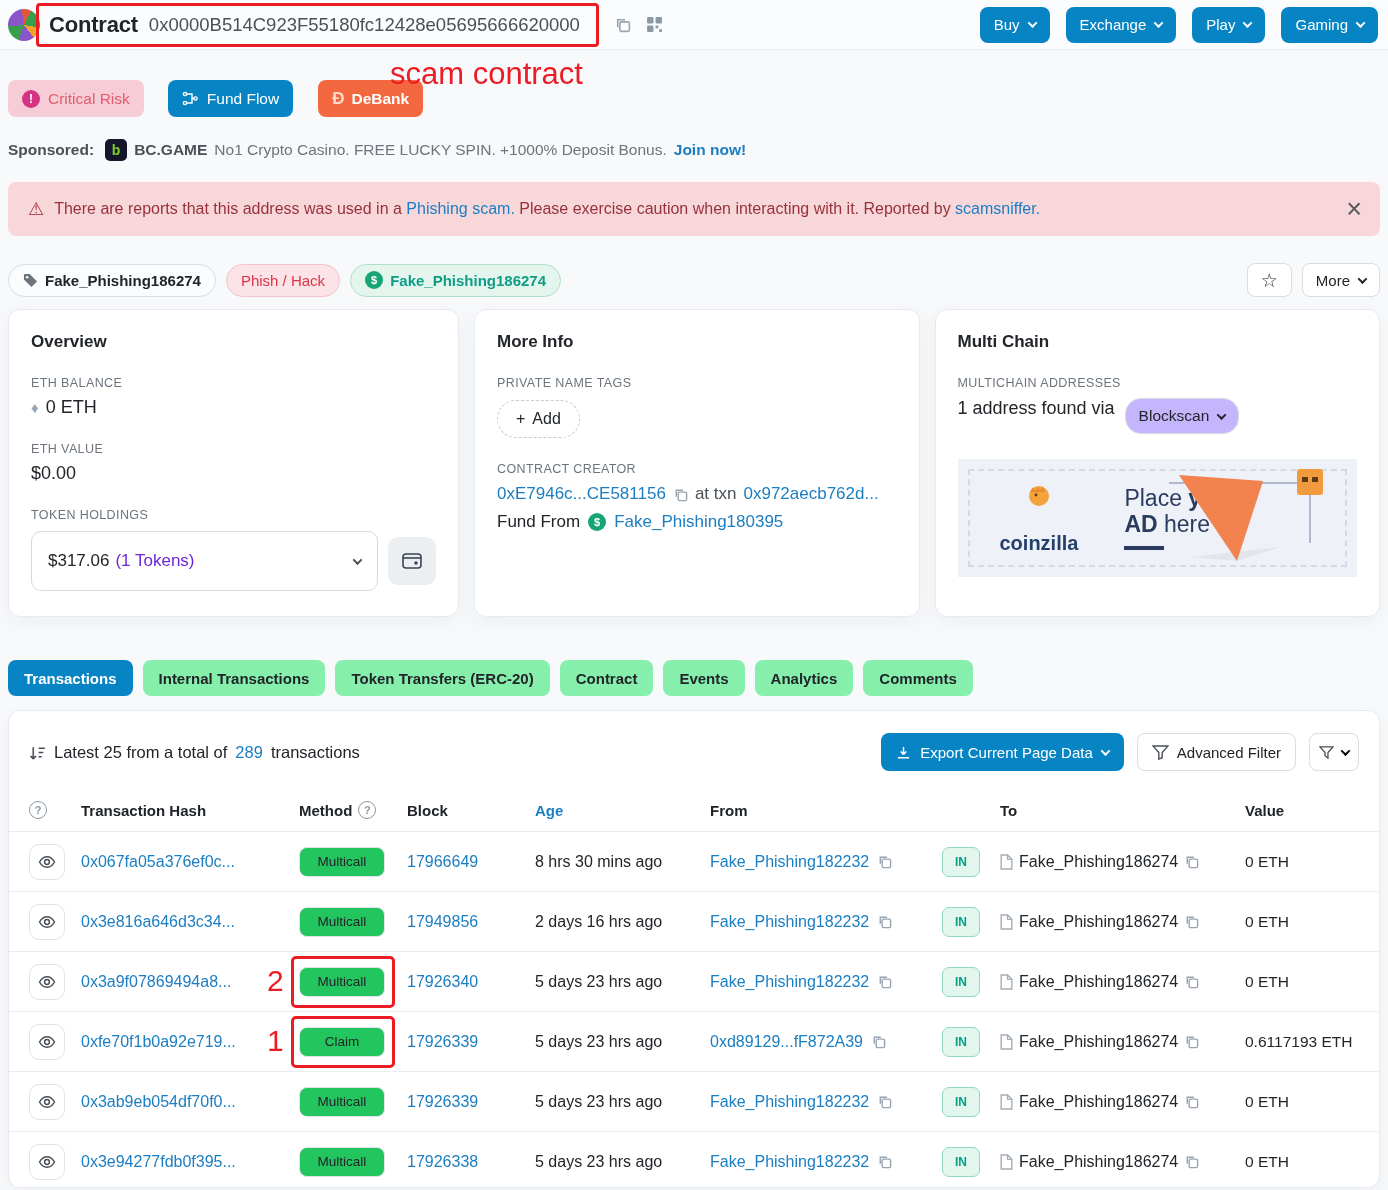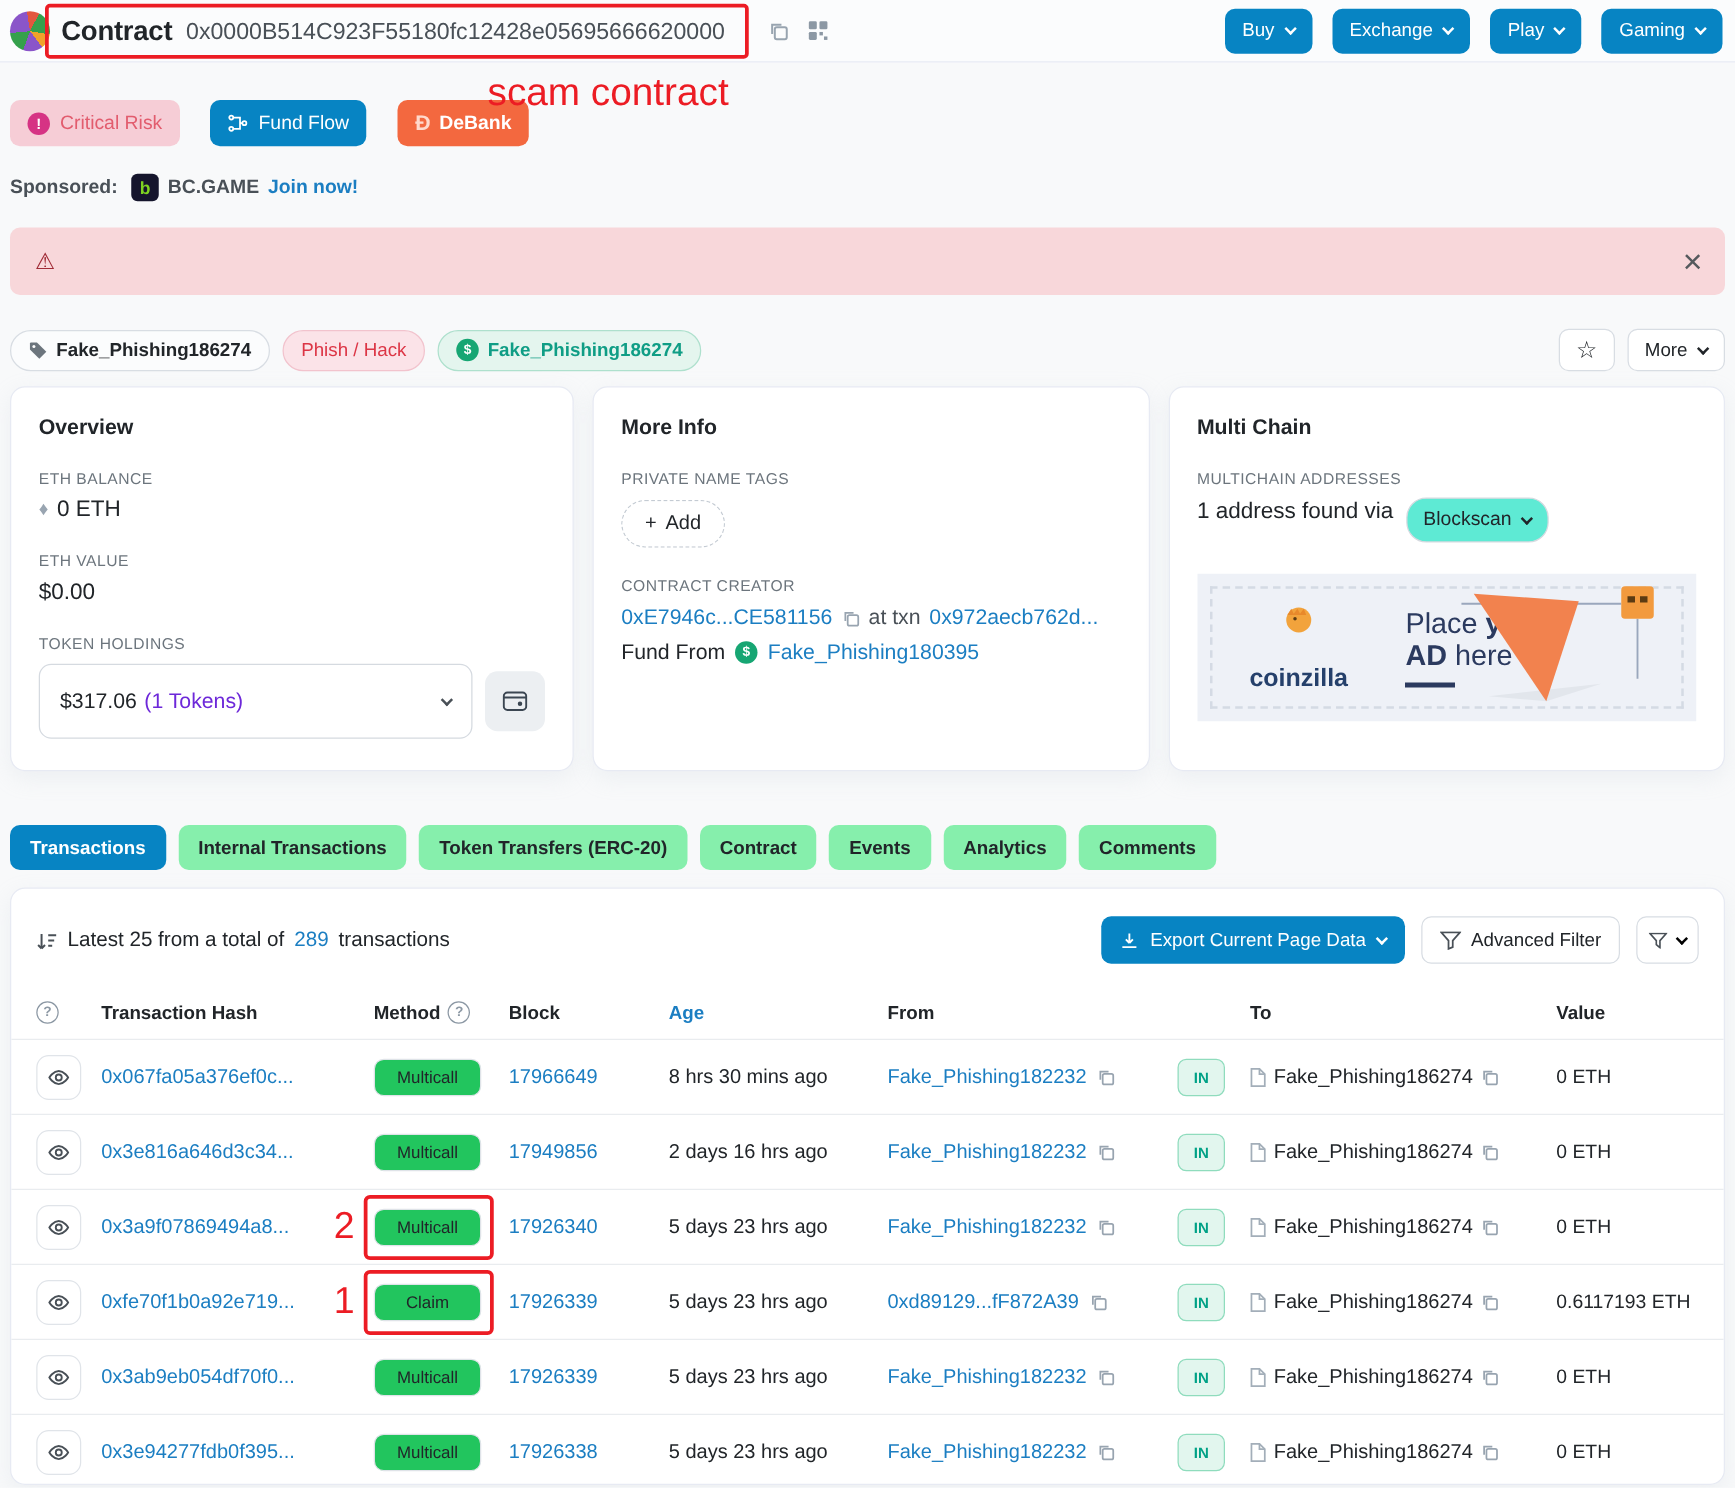--- a/index.html
+++ b/index.html
@@ -88,21 +88,21 @@
   .wallet-btn { width:48px; height:48px; border-radius:10px; background:#eceff2; border:none;
     display:inline-flex; align-items:center; justify-content:center; cursor:pointer; }
   .add-btn { margin-top:10px; display:inline-flex; align-items:center; gap:7px; height:38px;
     border:1px dashed #c4cbd3; border-radius:19px; padding:0 18px; font-size:16px; background:#fff;
     cursor:pointer; color:#212529; font-family:inherit; }
   .creator-line { margin-top:8px; font-size:17px; display:flex; align-items:center; gap:7px; white-space:nowrap; }
   .creator-line .gray { color:#495057; }
   .fund-line { margin-top:8px; font-size:17px; display:flex; align-items:center; gap:8px; }
   .mc-line { margin-top:8px; font-size:18px; display:flex; align-items:flex-start; gap:10px; }
   .bs-btn { display:inline-flex; align-items:center; gap:9px; height:36px; border:1px solid #d5dae0;
-    border-radius:16px; padding:0 13px; font-size:15.5px; background:#5eead4; cursor:pointer; color:#212529; font-family:inherit;}
+    border-radius:16px; padding:0 13px; font-size:15.5px; background:#c4b5fd; cursor:pointer; color:#212529; font-family:inherit;}
   .ad-banner { margin-top:25px; height:118px; background:#eef1f7; position:relative;
     display:flex; align-items:center; }
   .ad-banner::before { content:""; position:absolute; inset:10px; border:2px dashed #d4dae4; }
   .ad-logo { display:flex; align-items:center; gap:24px; margin-left:42px; position:relative;flex-direction:column; }
   .ad-brand { font-size:20px; font-weight:700; color:#25406b; }
   .ad-text { margin-left:46px; font-size:23px; color:#2b3a5f; line-height:1.12; position:relative; }
   .ad-text b { font-weight:700; }
   .ad-bar { width:40px; height:4px; background:#2b3a5f; margin-top:8px; }
   .ad-deco { position:absolute; right:18px; top:8px; }
 
@@ -215,25 +215,32 @@
     <button class="pill-db">
       <span class="db-ic">Ð</span>
       <span>DeBank</span>
     </button>
   </div>
 
   <div class="sponsored">
     <span class="lbl">Sponsored:</span>
     <span class="bc-logo">b</span>
     <span class="brand">BC.GAME</span>
+    <span>No1 Crypto Casino. FREE LUCKY SPIN. +1000% Deposit Bonus.</span>
     <a>Join now!</a>
   </div>
 
   <div class="warning">
     <span class="warn-ic">⚠</span>
+    <span class="txt">
+      <span>There are reports that this address was used in a</span>
+      <a>Phishing scam.</a>
+      <span>Please exercise caution when interacting with it. Reported by</span>
+      <a>scamsniffer.</a>
+    </span>
     <span class="close">×</span>
   </div>
 
   <div class="tagsrow">
     <span class="tag tag-name">
       <svg width="15" height="15" viewBox="0 0 16 16" fill="#6c757d">
           <path d="M1 2a1 1 0 0 1 1-1h5l8 8-6 6-8-8V2z"></path>
           <circle cx="4.4" cy="4.4" r="1.3" fill="#fff"></circle>
         </svg>
       <span>Fake_Phishing186274</span>

